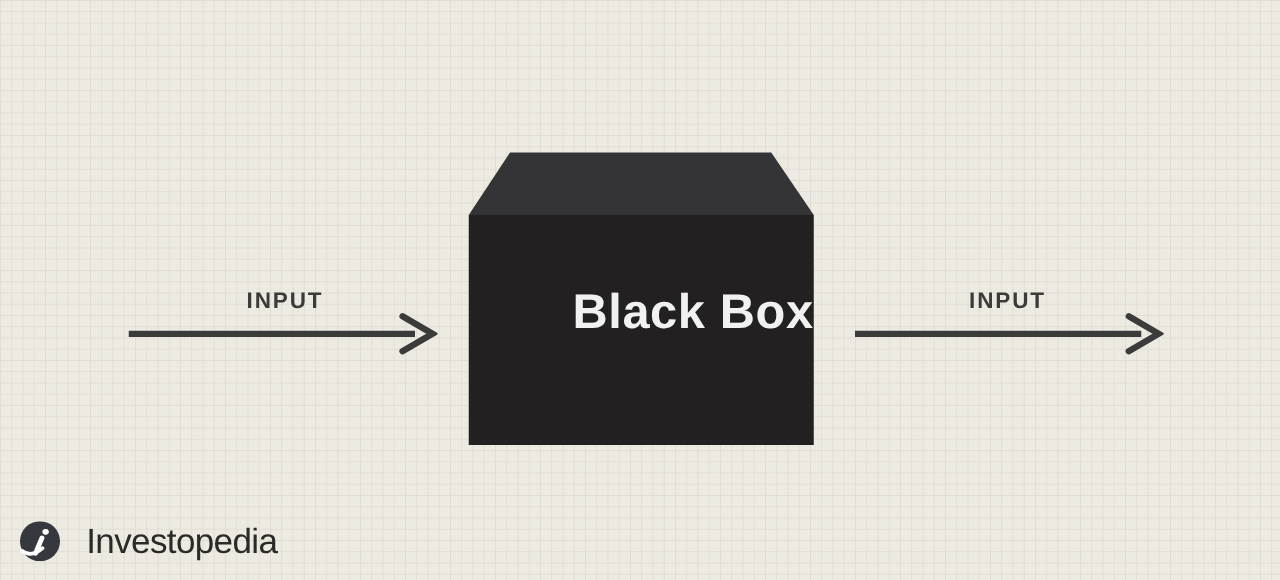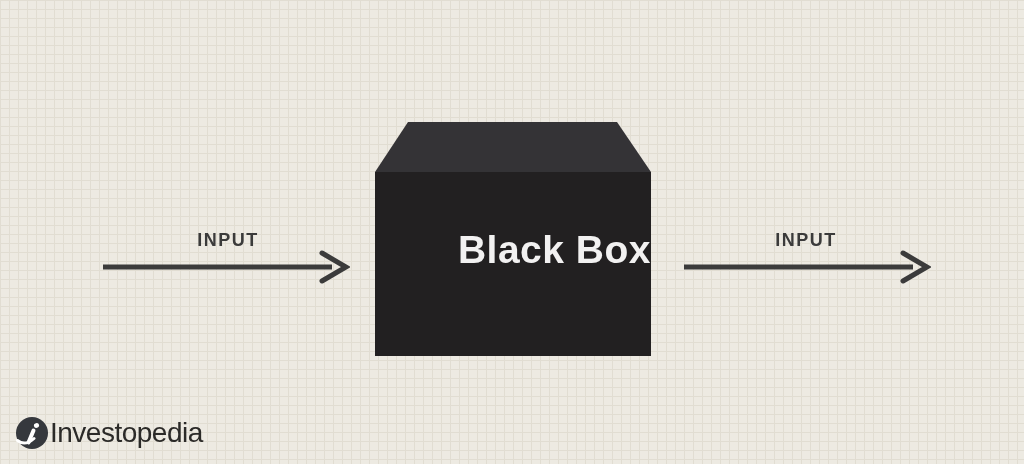--- a/index.html
+++ b/index.html
@@ -30,21 +30,21 @@
   }
   .box-title{
     font-size:39px;font-weight:bold;letter-spacing:0.5px;line-height:1;
     margin-bottom:26px;
   }
   .box-subtitle{
     font-size:21px;font-weight:bold;line-height:28px;
   }
   .logo{
     left:16px;top:415px;height:36px;
-    display:flex;align-items:center;gap:2px;
+    display:flex;align-items:center;gap:21px;
   }
   .logo-icon{width:32px;height:32px;display:block;}
   .logo-text{
     font-size:28px;font-weight:500;letter-spacing:-0.5px;
     color:var(--logo,#2b2a28);
   }
 </style>
 </head>
 <body>
 

